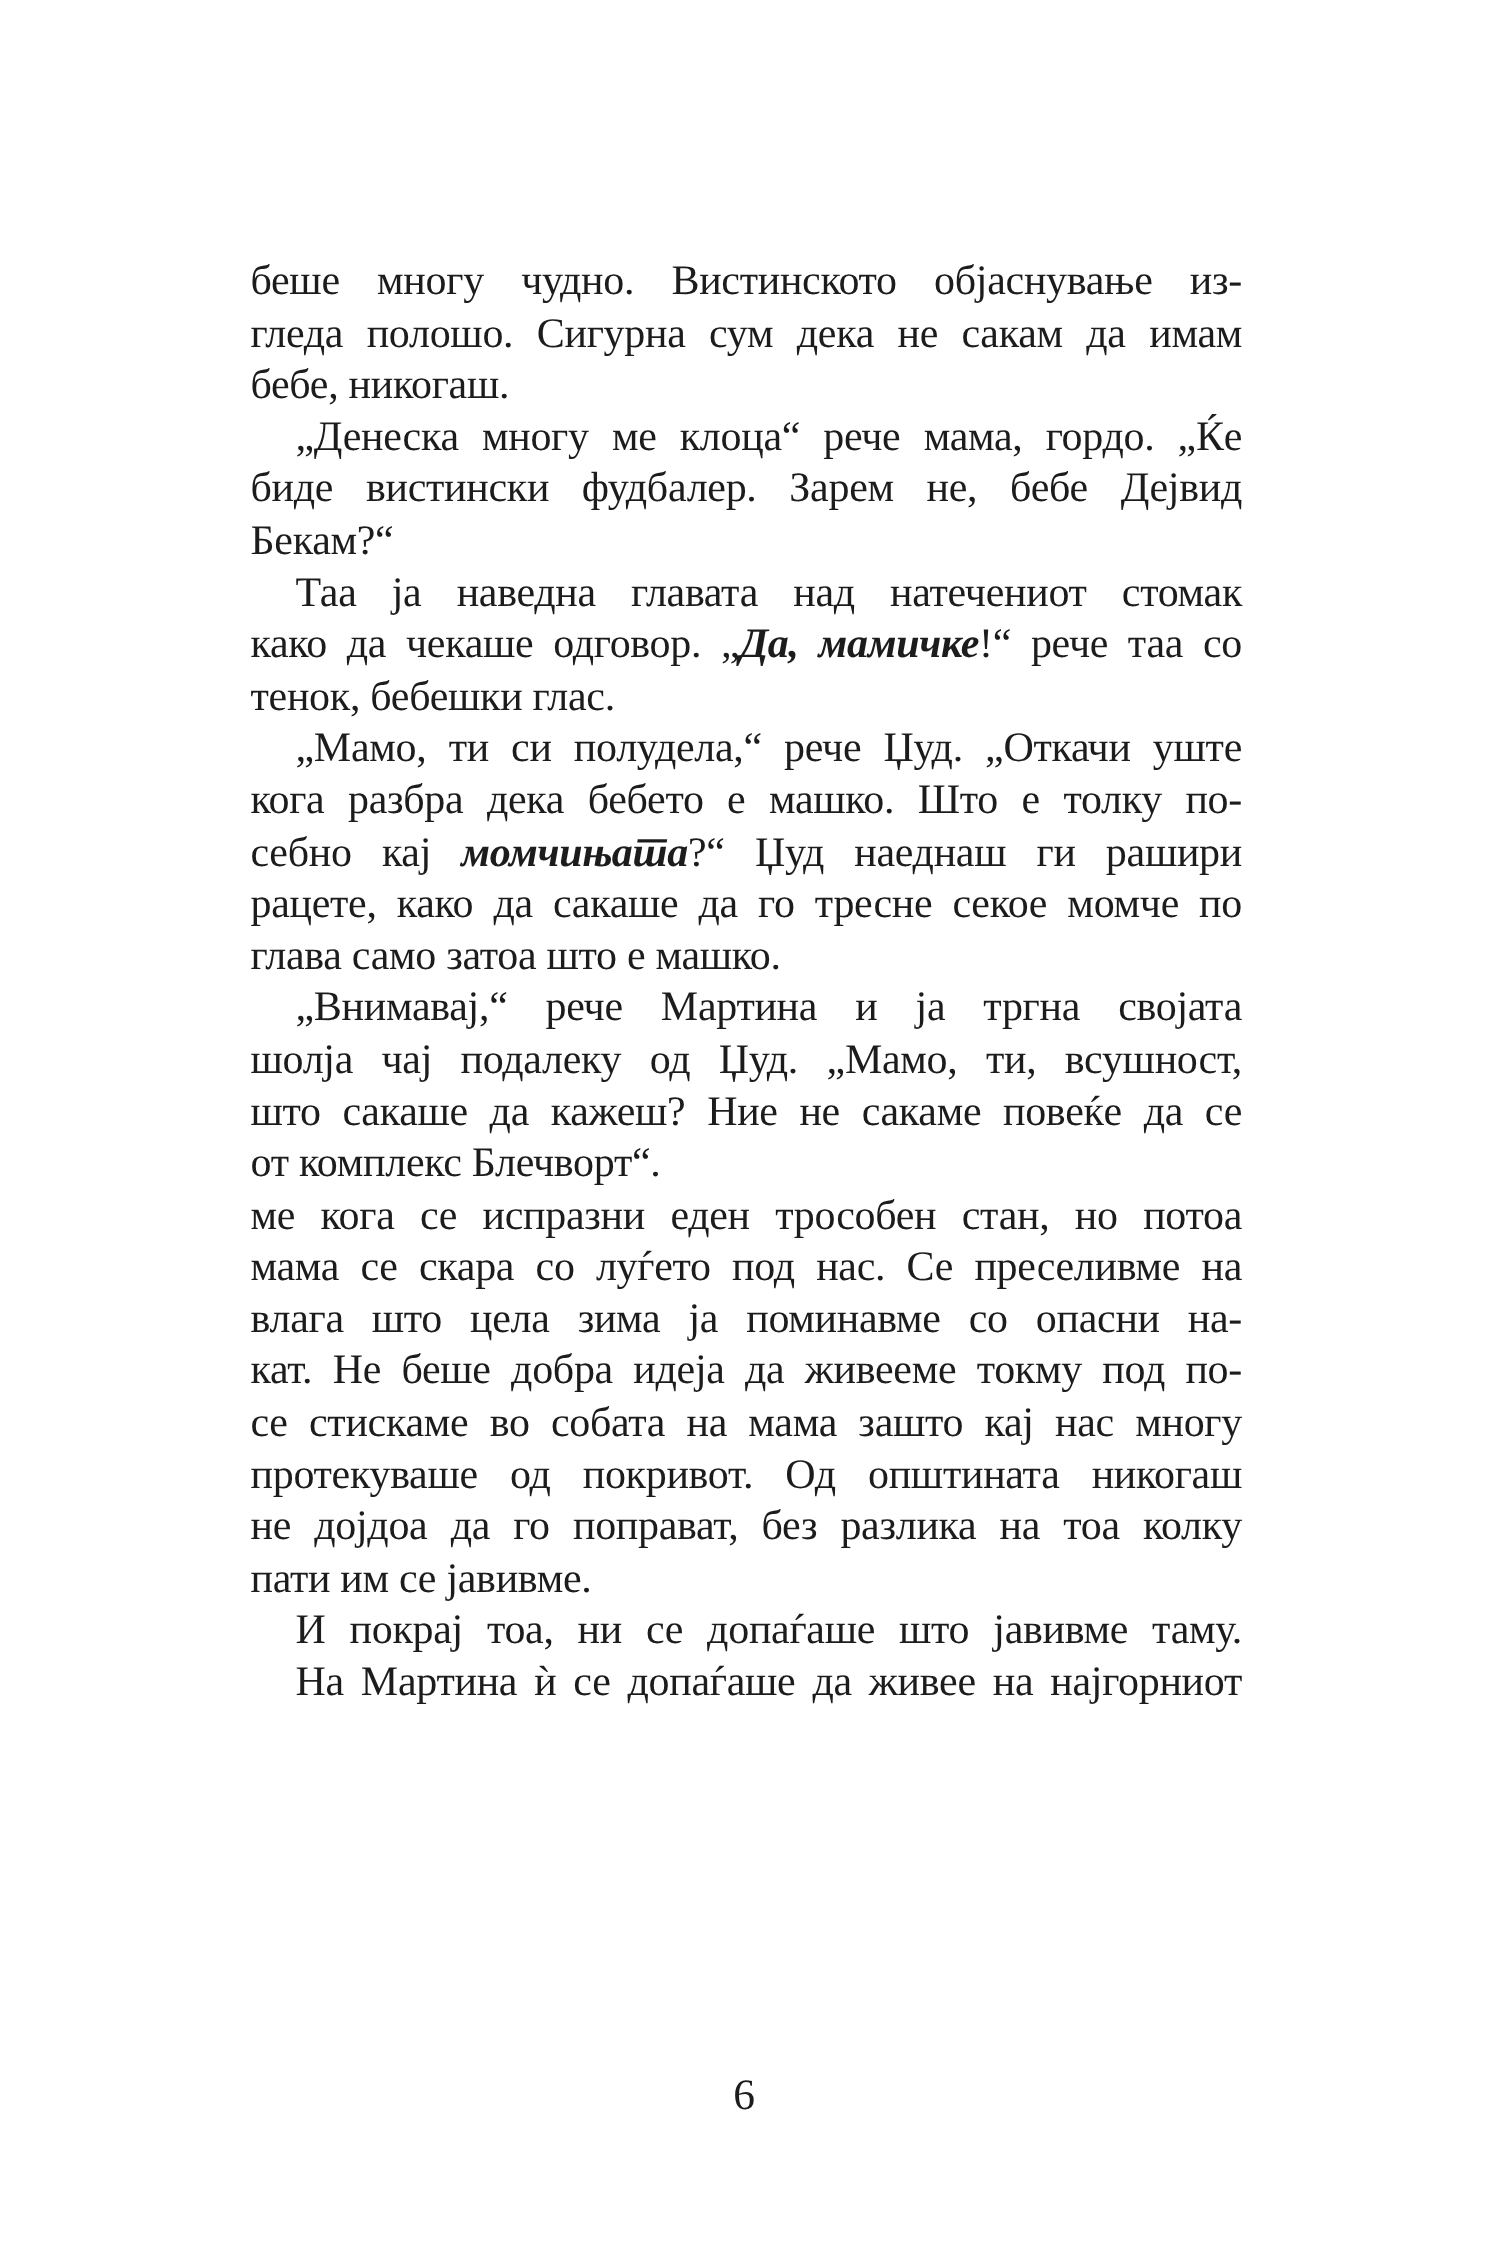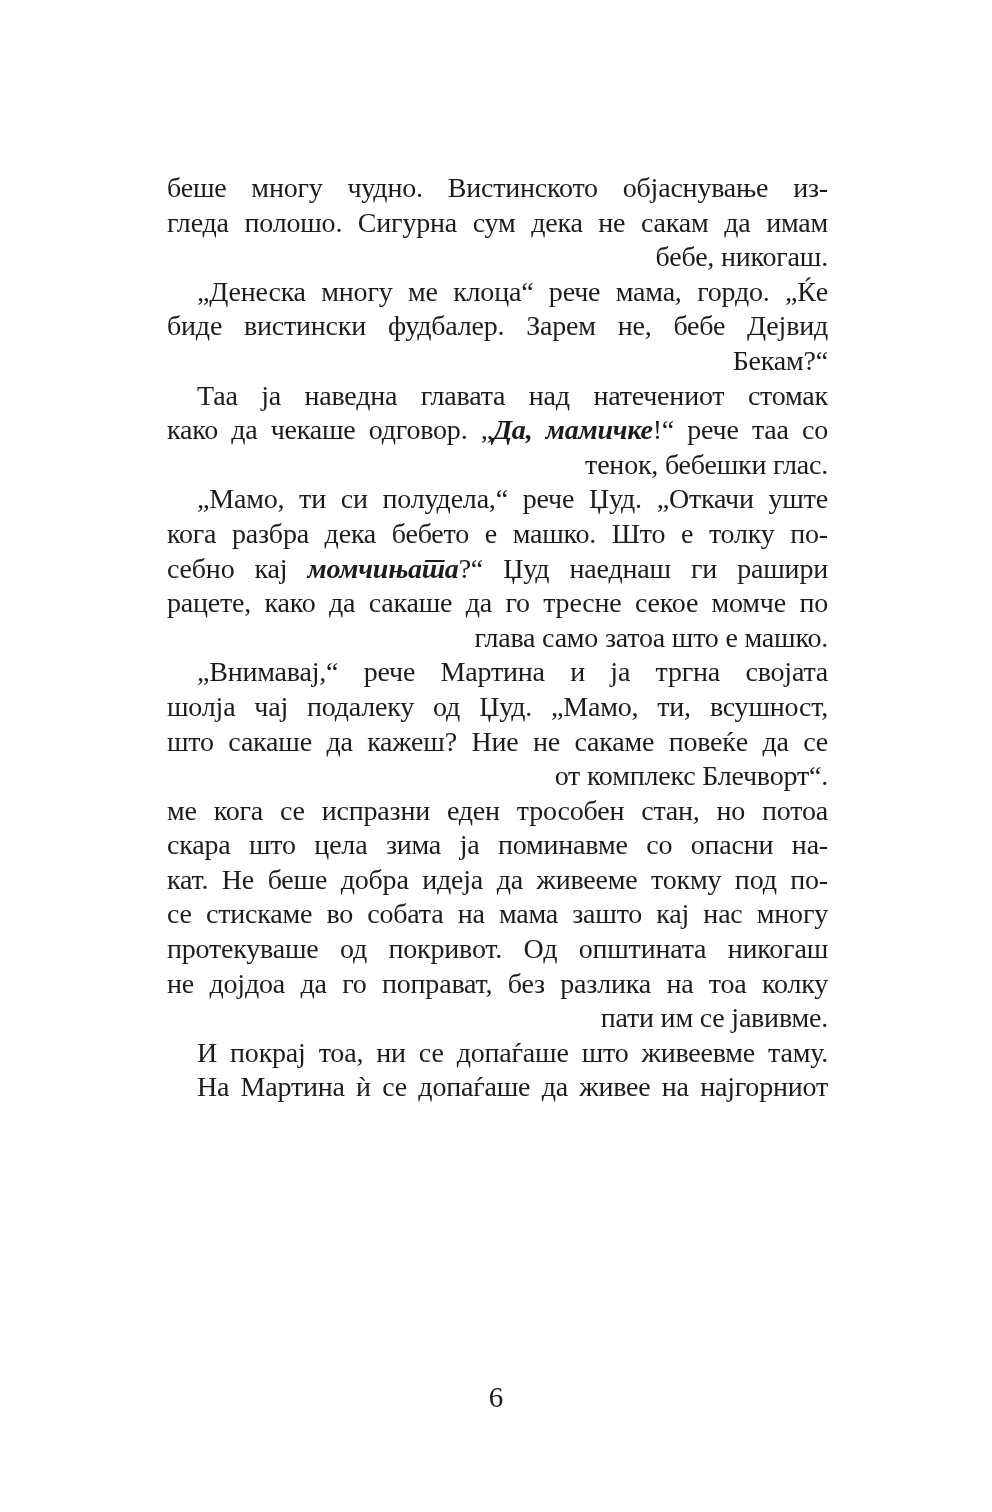--- a/index.html
+++ b/index.html
@@ -24,21 +24,21 @@
     left: 167px;
     top: 171px;
     width: 661px;
     font-size: 28px;
     line-height: 34.6px;
     color: #1c1c1c;
     letter-spacing: -0.2px;
   }
   .line {
     white-space: normal;
-    text-align: right;
+    text-align: left;
   }
   .line.just {
     text-align: justify;
     text-align-last: justify;
   }
   .line.indent {
     text-indent: 30px;
   }
   .line em {
     font-style: italic;
@@ -71,23 +71,24 @@
       <div class="line just indent"><span>„Мамо, ти си полудела,“ рече Џуд. „Откачи уште</span></div>
       <div class="line just"><span>кога разбра дека бебето е машко. Што е толку по-</span></div>
       <div class="line just"><span>себно кај </span><em>момчињата</em><span>?“ Џуд наеднаш ги рашири</span></div>
       <div class="line just"><span>рацете, како да сакаше да го тресне секое момче по</span></div>
       <div class="line"><span>глава само затоа што е машко.</span></div>
       <div class="line just indent"><span>„Внимавај,“ рече Мартина и ја тргна својата</span></div>
       <div class="line just"><span>шолја чај подалеку од Џуд. „Мамо, ти, всушност,</span></div>
       <div class="line just"><span>што сакаше да кажеш? Ние не сакаме повеќе да се</span></div>
       <div class="line"><span>от комплекс Блечворт“.</span></div>
       <div class="line just"><span>ме кога се испразни еден трособен стан, но потоа</span></div>
-      <div class="line just"><span>скара што цела зима ја поминавме со опасни на-</span></div>
+      <div class="line just"><span>мама се скара со луѓето под нас. Се преселивме на</span></div>
+      <div class="line just"><span>влага што цела зима ја поминавме со опасни на-</span></div>
       <div class="line just"><span>кат. Не беше добра идеја да живееме токму под по-</span></div>
       <div class="line just"><span>се стискаме во собата на мама зашто кај нас многу</span></div>
       <div class="line just"><span>протекуваше од покривот. Од општината никогаш</span></div>
       <div class="line just"><span>не дојдоа да го поправат, без разлика на тоа колку</span></div>
       <div class="line"><span>пати им се јавивме.</span></div>
-      <div class="line just indent"><span>И покрај тоа, ни се допаѓаше што живеевме таму.</span></div>
+      <div class="line just indent"><span>И покрај тоа, ни се допаѓаше што јавивме таму.</span></div>
       <div class="line just indent"><span>На Мартина ѝ се допаѓаше да живее на најгорниот</span></div>
     </div>
   <div class="page-number" style="color: rgb(28, 28, 28);">6</div>
 </div>
 
 </body></html>

